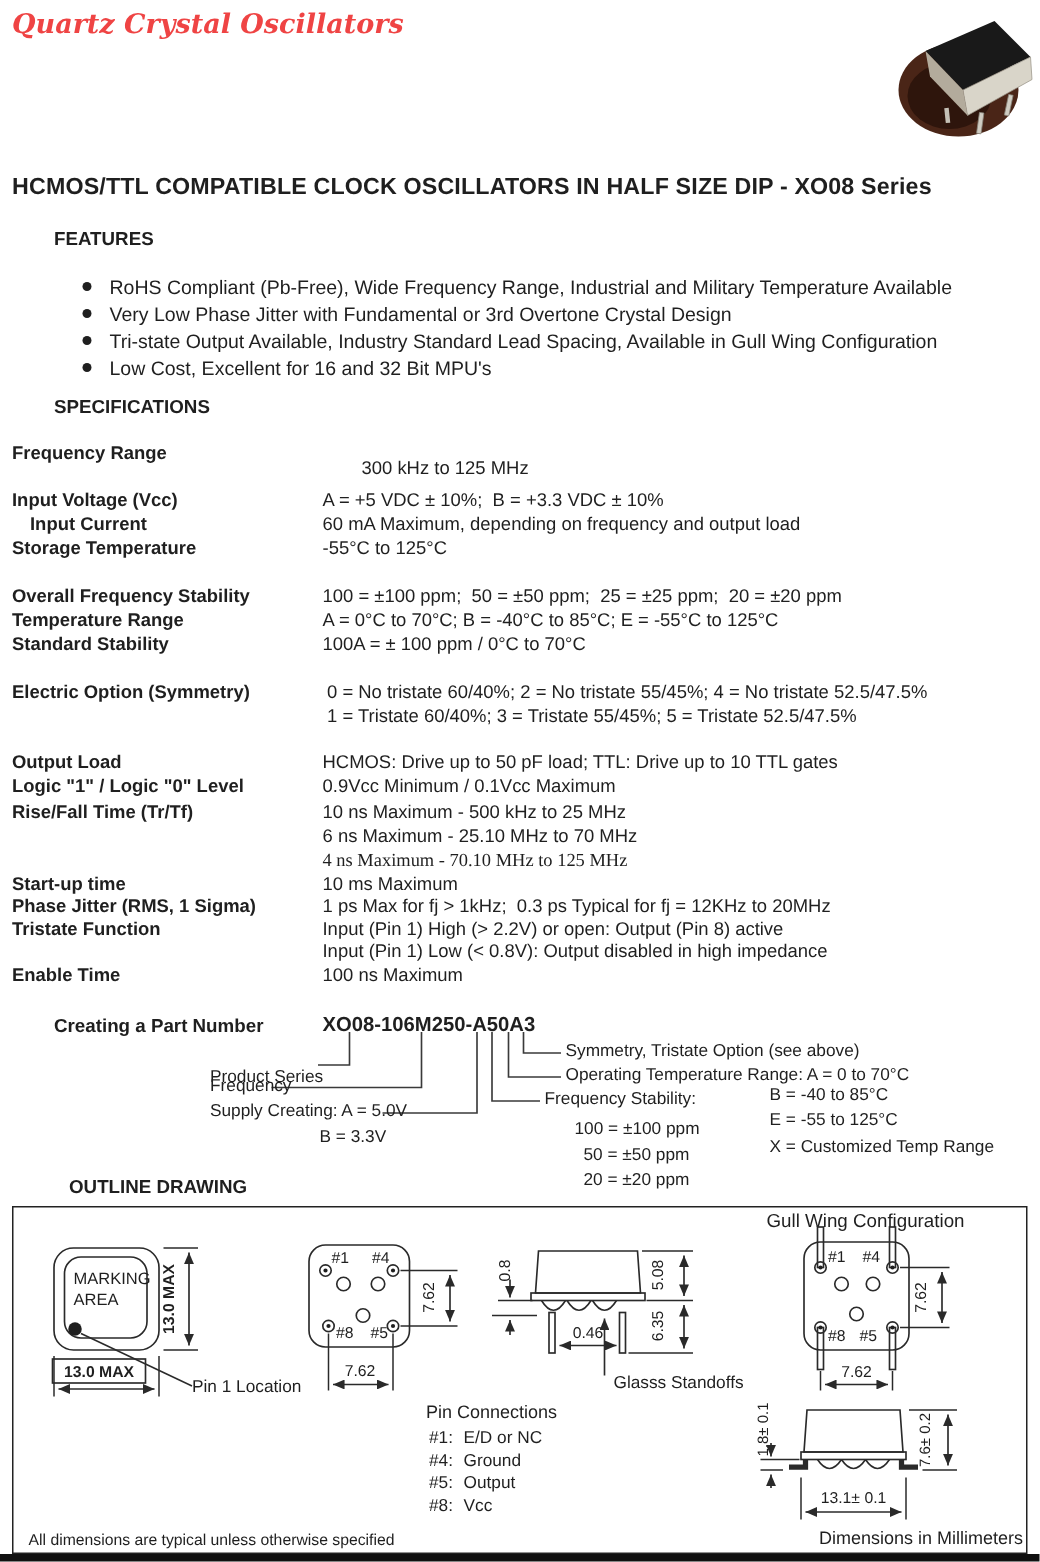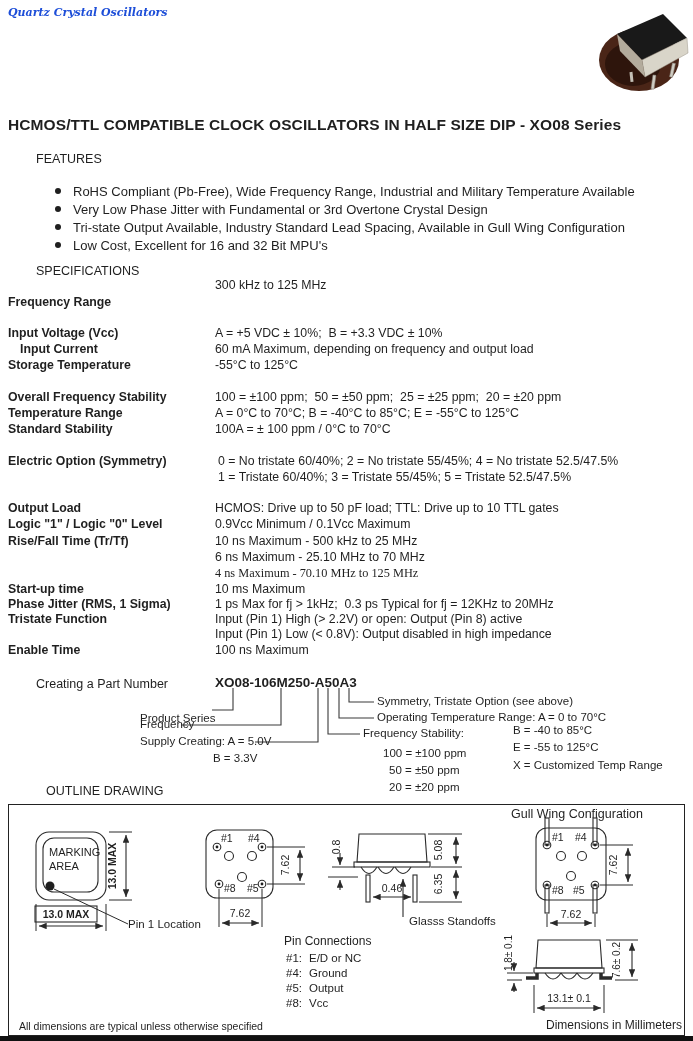--- a/index.html
+++ b/index.html
@@ -1,21 +1,21 @@
 <!DOCTYPE html>
 <html><head>
 <meta charset="utf-8">
 <style>
   html,body{margin:0;padding:0;}
   body{width:693px;height:1041px;position:relative;background:#fff;
        font-family:"Liberation Sans",sans-serif;color:#1f1f1f;overflow:hidden;}
   .abs{position:absolute;}
-  .hdr{font-family:"DejaVu Serif",serif;font-style:italic;font-weight:bold;font-size:11px;color:#1d4ed8;}
+  .hdr{font-family:"DejaVu Serif",serif;font-style:italic;font-weight:bold;font-size:18px;color:#ef4444;}
   .doc-title{font-weight:bold;font-size:15.5px;letter-spacing:.1px;}
-  .sect{font-weight:normal;font-size:12.5px;padding-left:28px;}
+  .sect{font-weight:bold;font-size:12.5px;padding-left:28px;}
   .feat{font-size:13px;white-space:pre;}
   .bdot{display:inline-block;width:6px;height:6px;border-radius:50%;background:#1f1f1f;margin-right:12px;vertical-align:2px;}
   .spec-label{font-weight:bold;font-size:12.3px;white-space:pre;left:8px;}
   .spec-value{font-size:12.3px;white-space:pre;left:215px;}
   .pn-num{font-weight:bold;font-size:13.5px;white-space:pre;}
   .pn-label{font-size:11.5px;white-space:pre;}
   .outline-box{left:8px;top:804px;width:675px;height:230px;border:1.5px solid #222;}
   .botbar{left:0;top:1036px;width:693px;height:5px;background:#111;}
   svg{display:block;}
   svg .ln{stroke:#2a2a2a;stroke-width:1.1;fill:none;}
@@ -45,21 +45,21 @@
 <div class="abs sect" style="left:8px;top:152px;">FEATURES</div>
 
 <div class="abs feat" style="left:55px;top:184px;"><span class="bdot"></span><span>RoHS Compliant (Pb-Free), Wide Frequency Range, Industrial and Military Temperature Available</span></div>
 <div class="abs feat" style="left:55px;top:202px;"><span class="bdot"></span><span>Very Low Phase Jitter with Fundamental or 3rd Overtone Crystal Design</span></div>
 <div class="abs feat" style="left:55px;top:220px;"><span class="bdot"></span><span>Tri-state Output Available, Industry Standard Lead Spacing, Available in Gull Wing Configuration</span></div>
 <div class="abs feat" style="left:55px;top:238px;"><span class="bdot"></span><span>Low Cost, Excellent for 16 and 32 Bit MPU's</span></div>
 
 <div class="abs sect" style="left:8px;top:264px;">SPECIFICATIONS</div>
 
 <div class="abs spec-label" style="top:295px;">Frequency Range</div>
-<div class="abs spec-value" style="top:278px;">300 kHz to 125 MHz</div>
+<div class="abs spec-value" style="top:305px;margin-left:26px;">300 kHz to 125 MHz</div>
 
 <div class="abs spec-label" style="top:326px;">Input Voltage (Vcc)</div>
 <div class="abs spec-value" style="top:326px;">A = +5 VDC ± 10%;  B = +3.3 VDC ± 10%</div>
 <div class="abs spec-label" style="top:342px;margin-left:12px;">Input Current</div>
 <div class="abs spec-value" style="top:342px;">60 mA Maximum, depending on frequency and output load</div>
 <div class="abs spec-label" style="top:358px;">Storage Temperature</div>
 <div class="abs spec-value" style="top:358px;">-55°C to 125°C</div>
 
 <div class="abs spec-label" style="top:390px;">Overall Frequency Stability</div>
 <div class="abs spec-value" style="top:390px;">100 = ±100 ppm;  50 = ±50 ppm;  25 = ±25 ppm;  20 = ±20 ppm</div>

